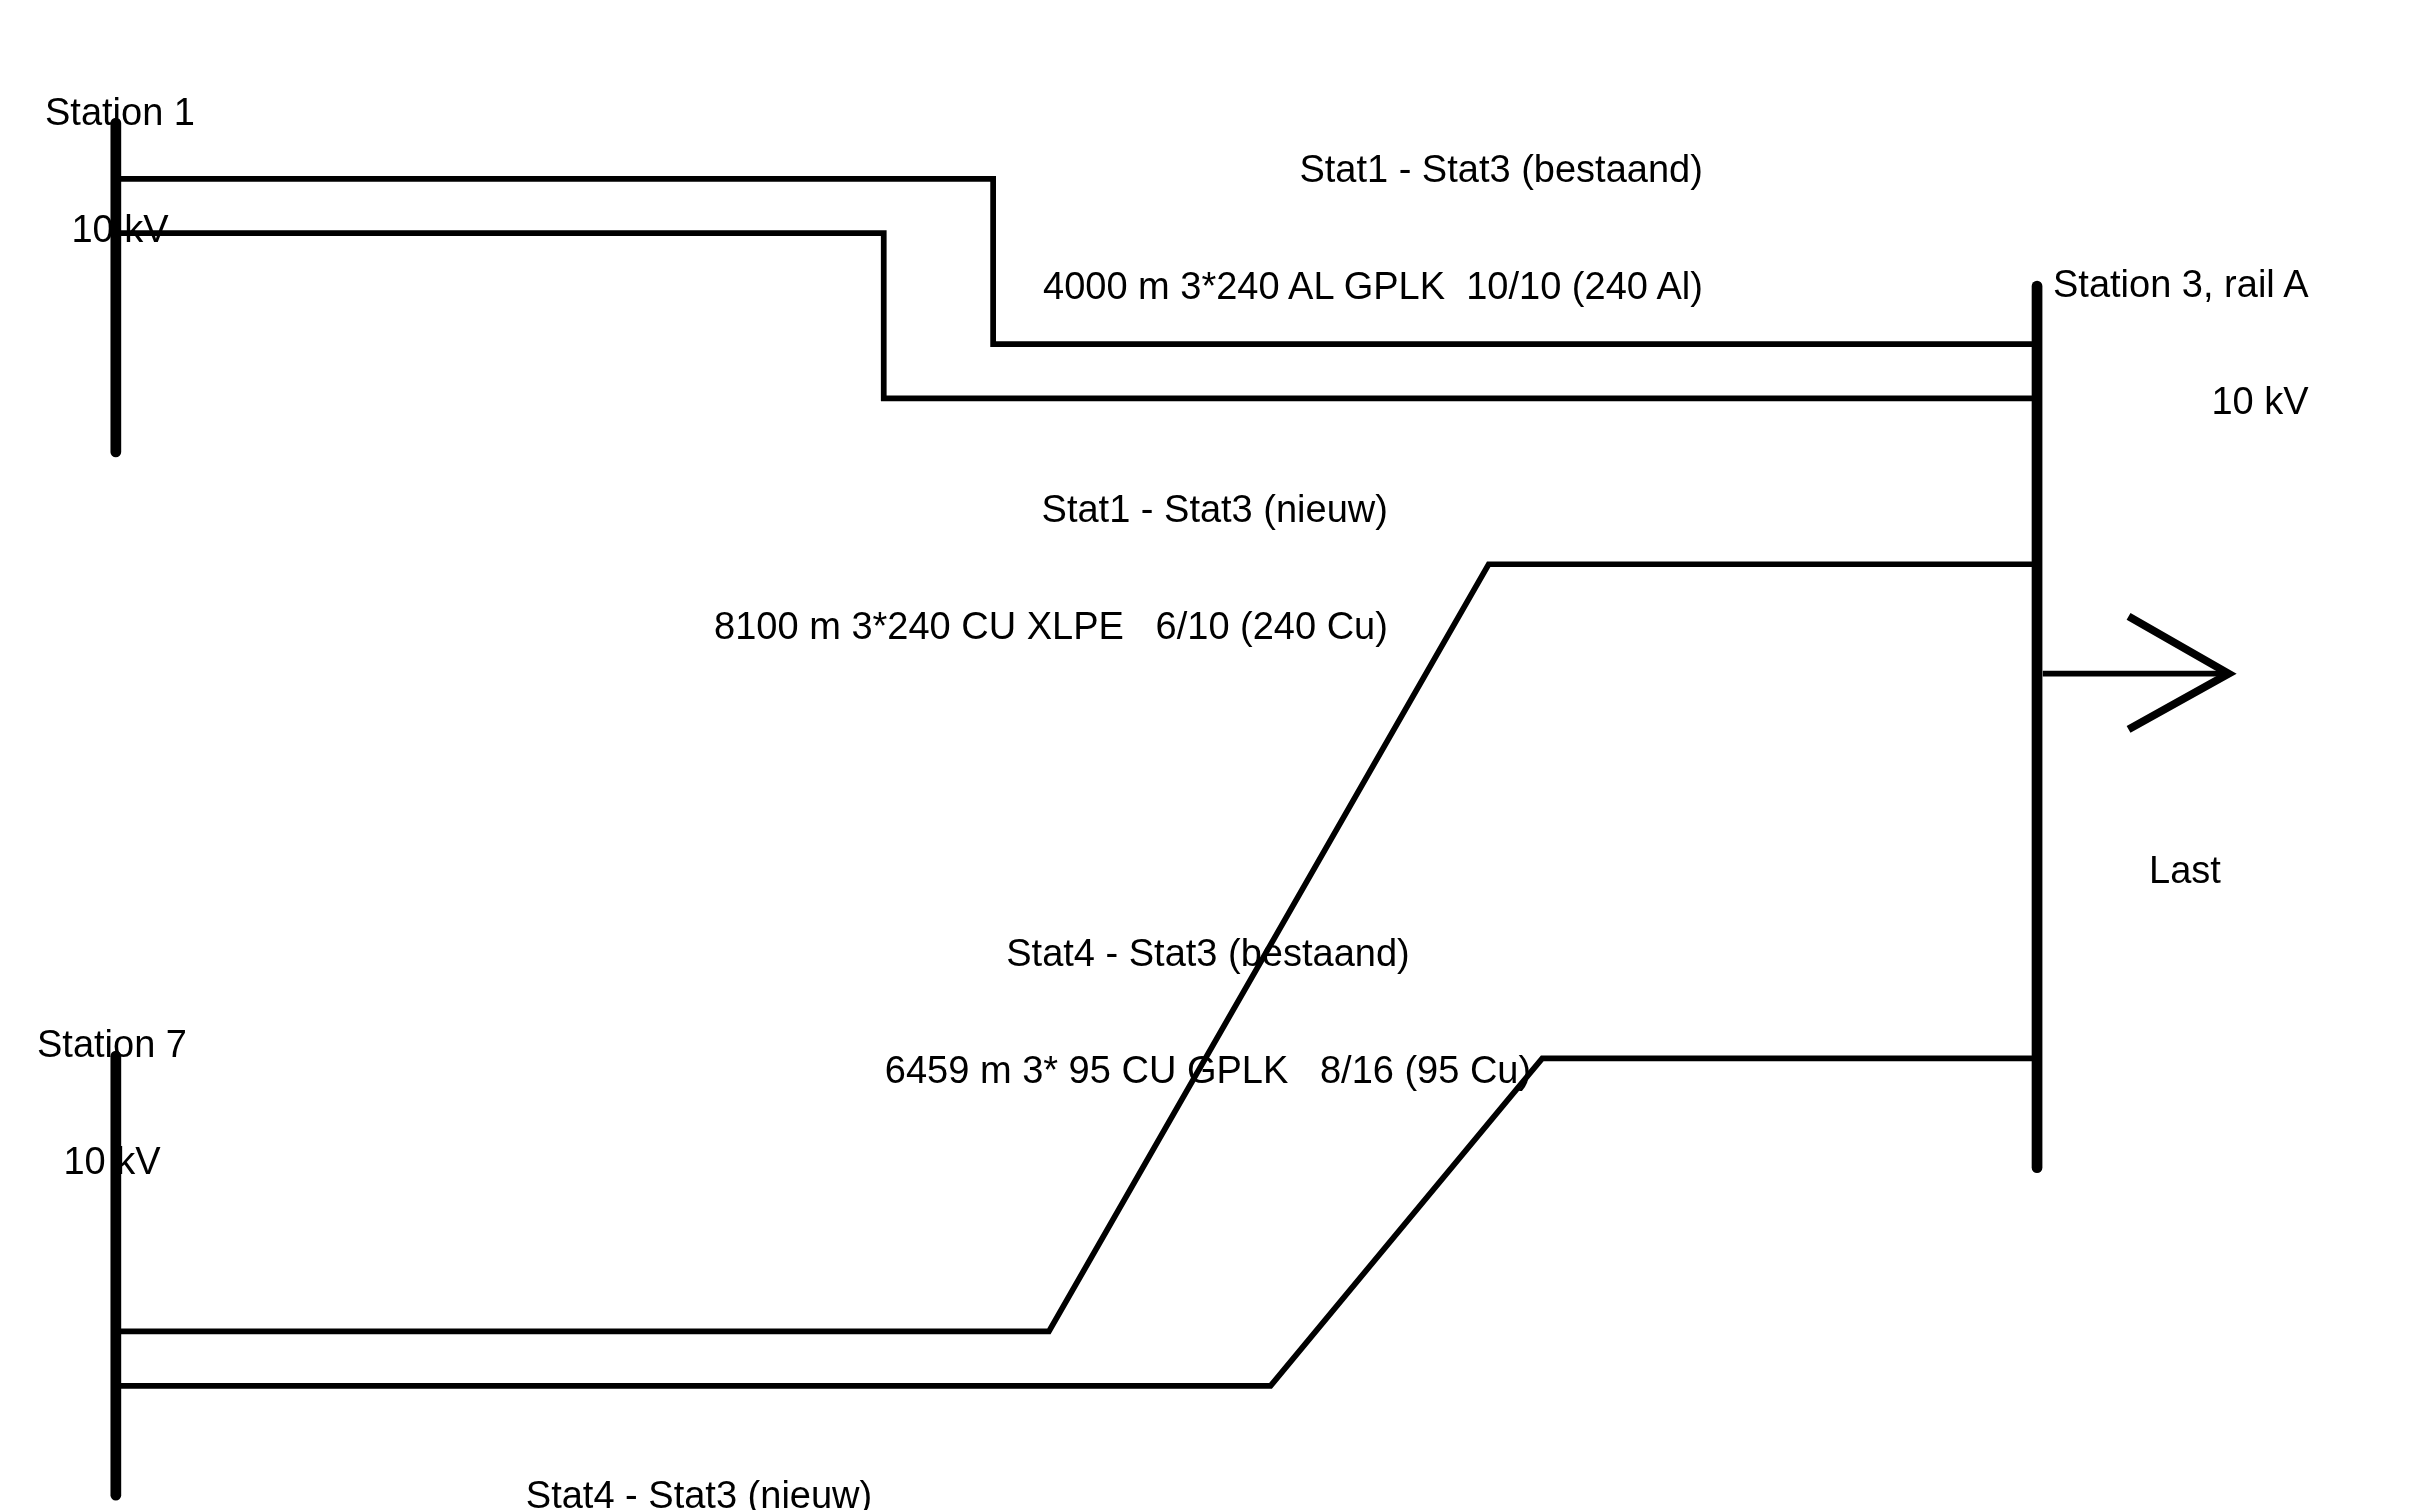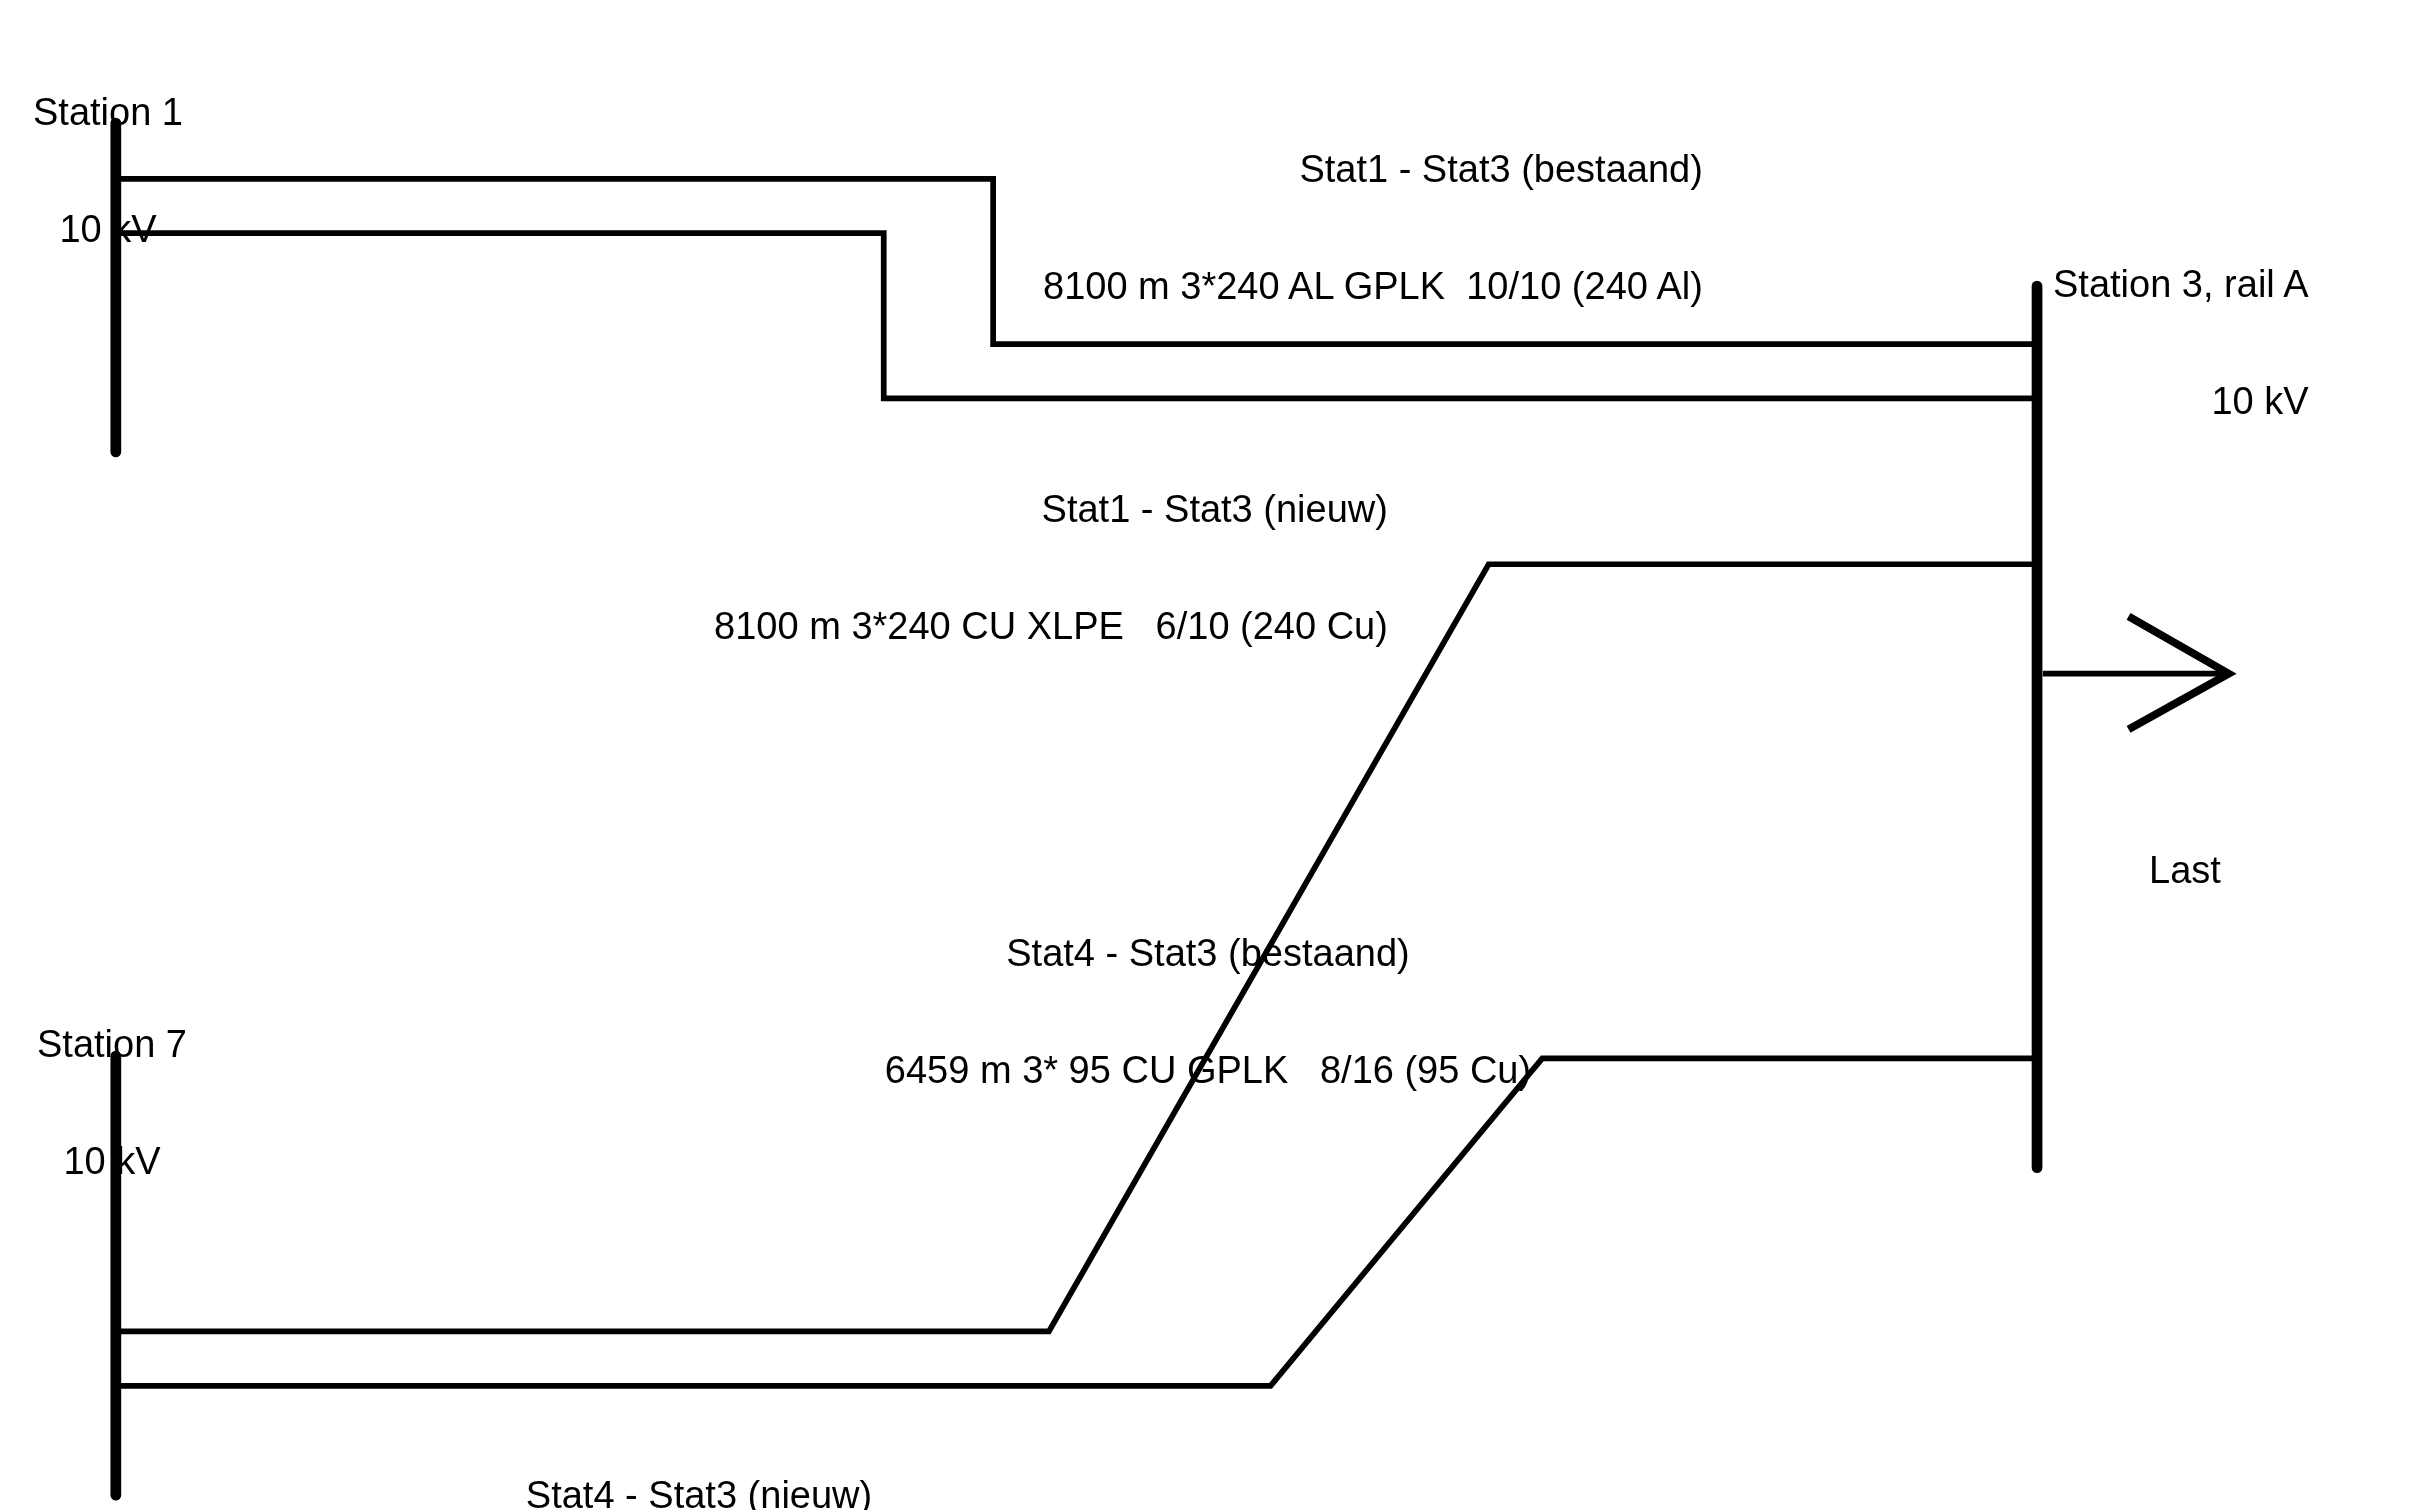--- a/index.html
+++ b/index.html
@@ -48,38 +48,38 @@
 
     <polyline points="162,250 1389,250 1389,481 2849,481" fill="none" stroke="#000000" stroke-width="8"></polyline>
     <polyline points="162,326 1236,326 1236,557 2849,557" fill="none" stroke="#000000" stroke-width="8"></polyline>
     <polyline points="162,1862 1467,1862 2082,789 2849,789" fill="none" stroke="#000000" stroke-width="8"></polyline>
     <polyline points="162,1938 1777,1938 2157,1480 2849,1480" fill="none" stroke="#000000" stroke-width="8"></polyline>
 
     <line x1="2857" y1="942" x2="3110" y2="942" stroke="#000000" stroke-width="8"></line>
     <polyline points="2977,862 3117,942 2977,1020" fill="none" stroke="#000000" stroke-width="11" stroke-linejoin="miter"></polyline>
   </svg>
 
-  <div class="label centered" style="left:108px; top:15px;">
+  <div class="label centered" style="left:120px; top:15px;">
     <div>Station 1</div>
     <div>10 kV</div>
   </div>
 
   <div class="label leftal" style="left:2053px; top:187px;">
     <div>Station 3, rail A</div>
     <div>10 kV</div>
   </div>
 
   <div class="label centered" style="left:112px; top:947px;">
     <div>Station 7</div>
     <div>10 kV</div>
   </div>
 
   <div class="label leftal" style="left:1043px; top:72px;">
     <div>Stat1 - Stat3 (bestaand)</div>
-    <div>8100 m 3*240 AL GPLK  10/10 (240 Al)</div>
+    <div>4000 m 3*240 AL GPLK  10/10 (240 Al)</div>
   </div>
 
   <div class="label centered" style="left:1051px; top:412px;text-align:right;">
     <div>Stat1 - Stat3 (nieuw)</div>
     <div>8100 m 3*240 CU XLPE   6/10 (240 Cu)</div>
   </div>
 
   <div class="label centered" style="left:1208px; top:856px;">
     <div>Stat4 - Stat3 (bestaand)</div>
     <div>6459 m 3* 95 CU GPLK   8/16 (95 Cu)</div>

